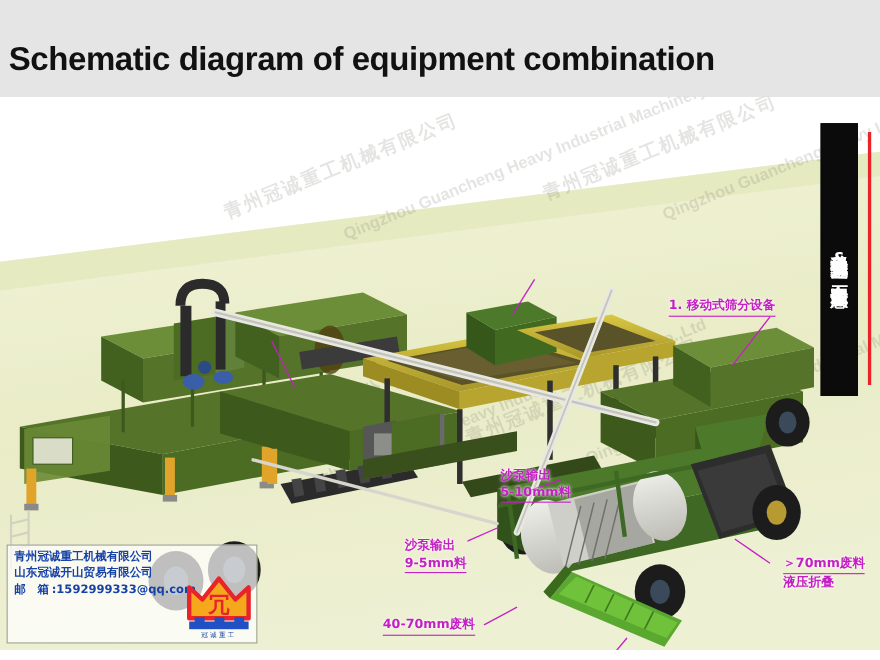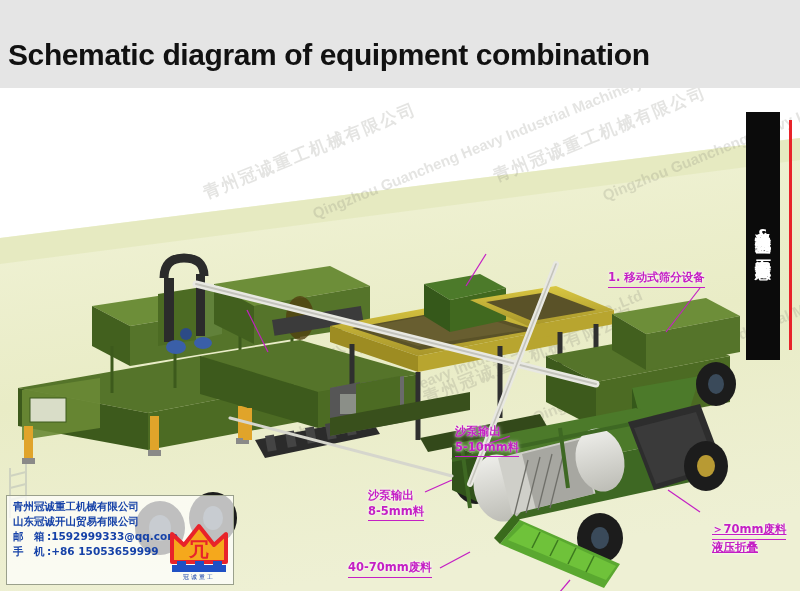--- a/index.html
+++ b/index.html
@@ -370,47 +370,44 @@
       <span class="u">1. 移动式筛分设备</span>
     </div>
 
     <div class="label two" style="left:455px; top:336px;">
       <span class="n">沙泵输出</span>
       <span class="u">5-10mm料</span>
     </div>
 
     <div class="label two" style="left:368px; top:400px;">
       <span class="n">沙泵输出</span>
-      <span class="u">8-5mm料</span>
+      <span class="u">9-5mm料</span>
     </div>
 
     <div class="label" style="left:348px; top:472px;">
       <span class="u">40-70mm废料</span>
     </div>
 
-    <div class="label two" style="left:712px; top:434px;text-decoration:underline;">
+    <div class="label two" style="left:712px; top:416px;">
       <span class="u">＞70mm废料</span>
       <span class="n">液压折叠</span>
     </div>
 
   </div>
 
   <div id="banner-rule"></div>
   <div id="banner">
     <span>移动组合式选金&amp;宝石设备示意图</span>
   </div>
 
   <div id="infobox">
     <div class="info-line">青州冠诚重工机械有限公司</div>
     <div class="info-line">山东冠诚开山贸易有限公司</div>
     <div class="info-line">
       <span class="k">邮　箱</span>:<span>1592999333@qq.com</span>
-    </div>
-    <div class="info-line">
-      <span class="k">手　机</span>:<span>+86 15053659999</span>
     </div>
 
     <svg id="logo" viewBox="0 0 62 62">
       <polygon points="4,44 4,16 16,27 31,8 46,27 58,16 58,44" fill="#f5a81c" stroke="#e8232a" stroke-width="4" stroke-linejoin="round"></polygon>
       <text x="31" y="38" font-size="20" font-weight="bold" fill="#e8232a" text-anchor="middle" font-family="DejaVu Serif, serif">冗</text>
       <rect x="4" y="47" width="54" height="7" fill="#1f50c4"></rect>
       <rect x="9" y="43" width="9" height="5" fill="#1f50c4"></rect>
       <rect x="27" y="43" width="9" height="5" fill="#1f50c4"></rect>
       <rect x="45" y="43" width="9" height="5" fill="#1f50c4"></rect>
     </svg>

